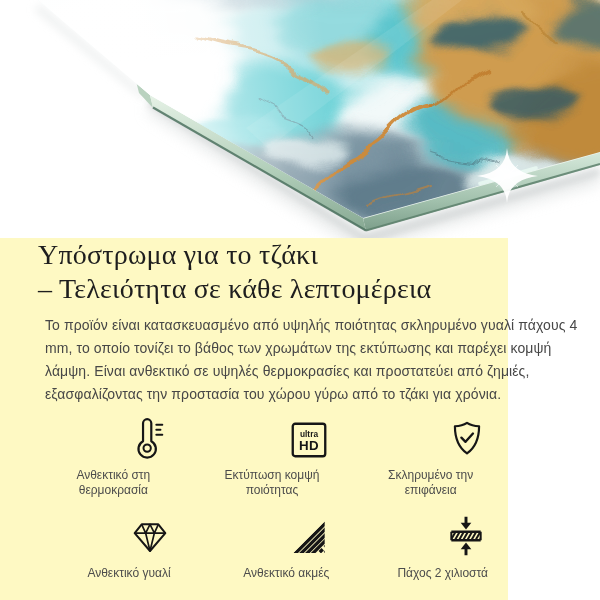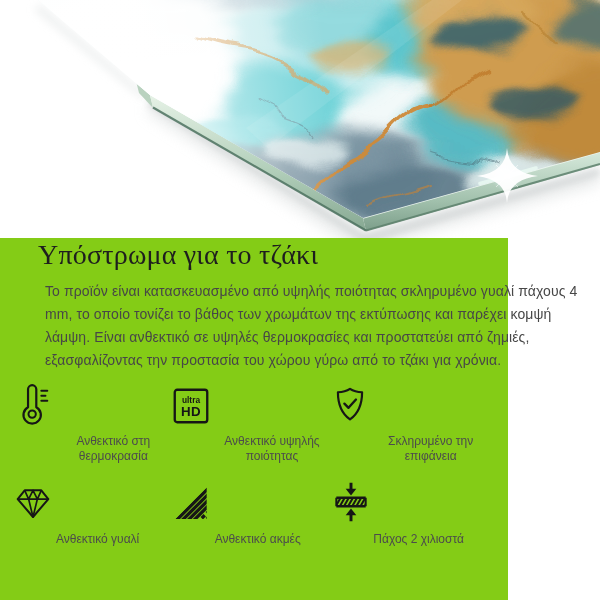--- a/index.html
+++ b/index.html
@@ -1,24 +1,24 @@
 <!DOCTYPE html>
 <html><head>
 <meta charset="utf-8">
 <style>
   html,body{margin:0;padding:0;background:#ffffff;}
   body{width:600px;height:600px;overflow:hidden;font-family:"Liberation Sans",sans-serif;}
-  .page{width:508px;height:600px;background:#84cc16;position:relative;}
+  .page{width:508px;height:600px;background:#fef9c3;position:relative;}
   .hero{position:relative;width:600px;height:238px;background:#ffffff;}
   .hero svg{display:block;}
   .content{padding:0 28px 0 38px;}
   h1.title{margin:0;font-family:"Liberation Serif",serif;font-weight:400;font-size:28px;line-height:34px;letter-spacing:.2px;color:#1e1e1e;}
   p.desc{margin:8px 7px 0;width:534px;font-size:14px;line-height:23px;letter-spacing:.1px;color:#474747;}
   .features{margin:10px 0 0 -26px;margin-right:-8px;display:grid;grid-template-columns:1fr 1fr 1fr;row-gap:16px;}
-  .feature{display:flex;flex-direction:column;align-items:flex-start;}
+  .feature{display:flex;flex-direction:column;align-items:flex-end;}
   .icon-wrap{height:44px;display:flex;align-items:flex-end;justify-content:center;}
   .caption{margin-top:8px;font-size:12px;line-height:15px;color:#4c4c4c;text-align:center;margin-left:44px;}
   .badge-small{font-family:"Liberation Sans",sans-serif;font-weight:700;font-size:10px;}
   .badge-big{font-family:"Liberation Sans",sans-serif;font-weight:700;font-size:16px;letter-spacing:.4px;}
 </style>
 </head>
 <body>
 
 <div class="page">
 
@@ -123,21 +123,21 @@
         <path d="M480,183.5 L536,168" stroke="#eafaf3" stroke-width="3.5" stroke-linecap="round" opacity="0.85"></path>
         <circle cx="507" cy="176" r="16" fill="url(#sparkGlow)"></circle>
         <path d="M496,165 L518,187 M518,165 L496,187" stroke="#ffffff" stroke-width="1" opacity="0.55"></path>
         <path d="M507,148 Q508.5,172.5 538,176 Q508.5,179.5 507,203 Q505.5,179.5 477,176 Q505.5,172.5 507,148 Z" opacity="0.95" fill="#ffffff"></path>
       </g>
     </svg>
   </div>
 
   <div class="content">
 
-    <h1 class="title"><span>Υπόστρωμα για το τζάκι</span><br></h1>
+    <h1 class="title"><span>Υπόστρωμα για το τζάκι</span><br><span>– Τελειότητα σε κάθε λεπτομέρεια</span></h1>
 
     <p class="desc">Το προϊόν είναι κατασκευασμένο από υψηλής ποιότητας σκληρυμένο γυαλί πάχους 4 mm, το οποίο τονίζει το βάθος των χρωμάτων της εκτύπωσης και παρέχει κομψή λάμψη. Είναι ανθεκτικό σε υψηλές θερμοκρασίες και προστατεύει από ζημιές, εξασφαλίζοντας την προστασία του χώρου γύρω από το τζάκι για χρόνια.</p>
 
     <div class="features">
 
       <div class="feature">
         <div class="icon-wrap">
           <svg width="44" height="44" viewBox="0 0 48 48" color="#161616">
             <path d="M17.5,8 a4.5,4.5 0 0 1 9,0 V27.5 a9.5,9.5 0 1 1 -9,0 Z" fill="none" stroke="currentColor" stroke-width="2.4" stroke-linejoin="round"></path>
             <circle cx="22" cy="35" r="4" fill="none" stroke="currentColor" stroke-width="2.2"></circle>
@@ -148,21 +148,21 @@
       </div>
 
       <div class="feature">
         <div class="icon-wrap">
           <svg width="40" height="40" viewBox="0 0 48 48" color="#161616">
             <rect x="4.5" y="4.5" width="39" height="39" rx="3" fill="none" stroke="currentColor" stroke-width="2.8"></rect>
             <text x="24" y="20" text-anchor="middle" class="badge-small" fill="currentColor">ultra</text>
             <text x="24" y="36.5" text-anchor="middle" class="badge-big" fill="currentColor">HD</text>
           </svg>
         </div>
-        <div class="caption">Ανθεκτικό υψηλής ποιότητας</div>
+        <div class="caption">Εκτύπωση κομψή ποιότητας</div>
       </div>
 
       <div class="feature">
         <div class="icon-wrap">
           <svg width="42" height="42" viewBox="0 0 48 48" color="#161616">
             <path d="M24,5.5 C27.5,7.8 32.5,9.2 37.8,9.4 C37.8,21.5 33.8,33.5 24,40.5 C14.2,33.5 10.2,21.5 10.2,9.4 C15.5,9.2 20.5,7.8 24,5.5 Z" fill="none" stroke="currentColor" stroke-width="2.5" stroke-linejoin="round"></path>
             <path d="M17.6,22.5 L22.3,27.2 L30.8,17.8" fill="none" stroke="currentColor" stroke-width="2.7" stroke-linecap="round" stroke-linejoin="round"></path>
           </svg>
         </div>
         <div class="caption">Σκληρυμένο την επιφάνεια</div>

